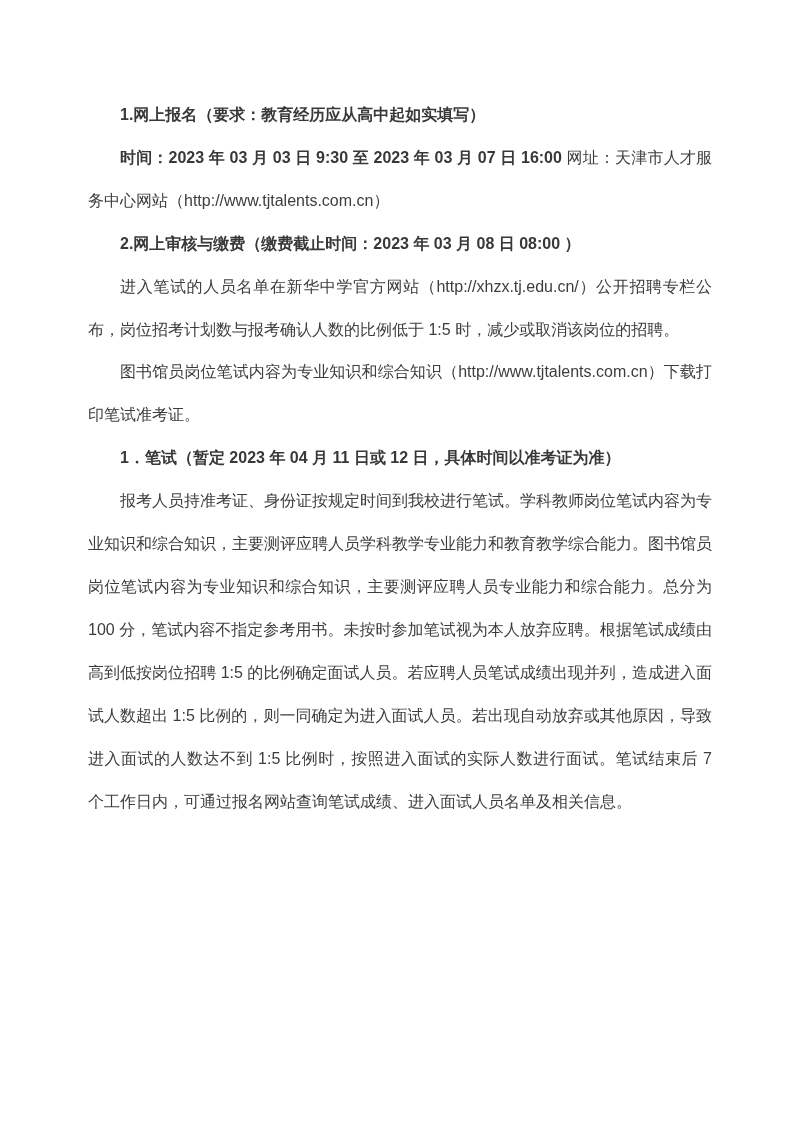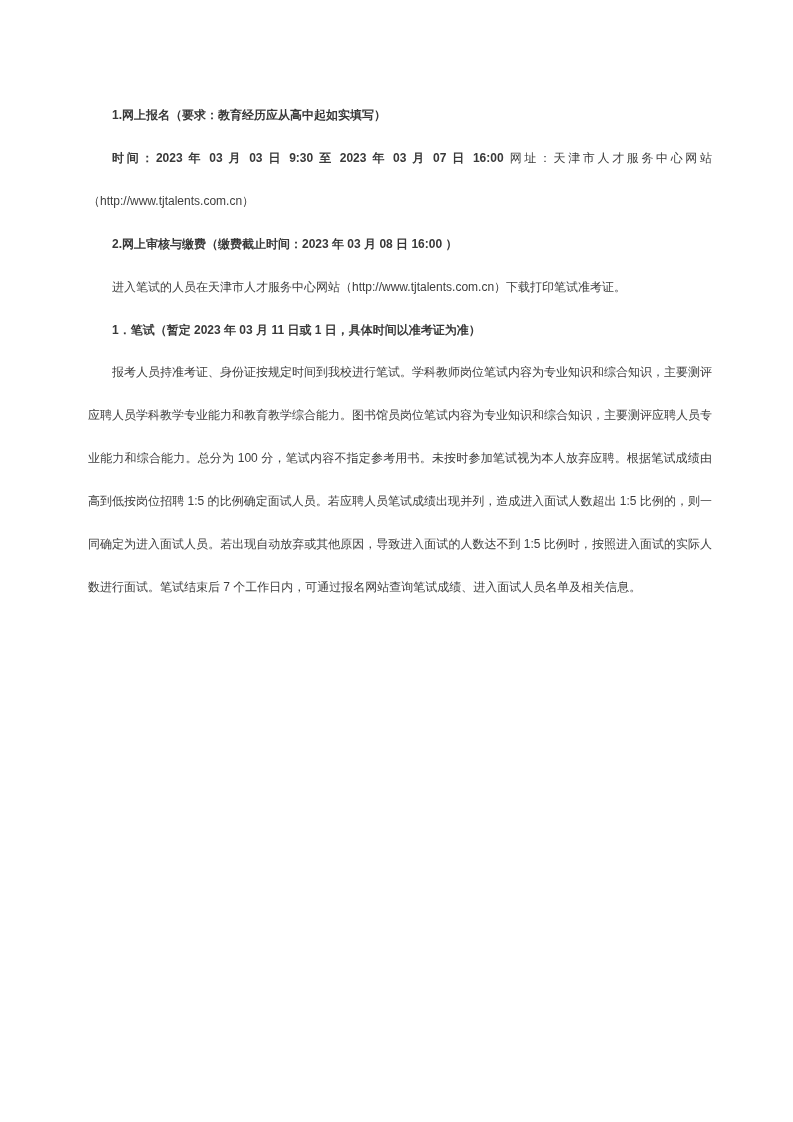--- a/index.html
+++ b/index.html
@@ -18,37 +18,38 @@
   .content {
     box-sizing: border-box;
     position: absolute;
     left: 88px;
     top: 94px;
     width: 624px;
   }
   .para {
     margin: 0;
     padding: 0;
-    font-size: 12px;
+    font-size: 16px;
     line-height: 42.9px;
     color: #3d3d3d;
     text-align: justify;
     text-indent: 2em;
     word-break: break-word;
   }
   .bold {
     font-weight: 700;
     color: #383838;
   }
 </style>
 </head>
 <body>
 
 <div class="page">
   <div class="content" id="doc-content">
       <p class="para bold">1.网上报名（要求：教育经历应从高中起如实填写）</p>
       <p class="para"><span class="bold">时间：2023 年 03 月 03 日 9:30 至 2023 年 03 月 07 日 16:00 </span><span>网址：天津市人才服务中心网站（http://www.tjtalents.com.cn）</span></p>
-      <p class="para bold">2.网上审核与缴费（缴费截止时间：2023 年 03 月 08 日 16:00  ）</p>
-      <p class="para">进入笔试的人员在天津市人才服务中心网站（http://www.tjtalents.com.cn）下载打印笔试准考证。</p>
-      <p class="para bold">1．笔试（暂定 2023 年 03 月 11 日或 1 日，具体时间以准考证为准）</p>
+      <p class="para bold">2.网上审核与缴费（缴费截止时间：2023 年 03 月 08 日 08:00  ）</p>
+      <p class="para">进入笔试的人员名单在新华中学官方网站（http://xhzx.tj.edu.cn/）公开招聘专栏公布，岗位招考计划数与报考确认人数的比例低于 1:5 时，减少或取消该岗位的招聘。</p>
+      <p class="para">图书馆员岗位笔试内容为专业知识和综合知识（http://www.tjtalents.com.cn）下载打印笔试准考证。</p>
+      <p class="para bold">1．笔试（暂定 2023 年 04 月 11 日或 12 日，具体时间以准考证为准）</p>
       <p class="para">报考人员持准考证、身份证按规定时间到我校进行笔试。学科教师岗位笔试内容为专业知识和综合知识，主要测评应聘人员学科教学专业能力和教育教学综合能力。图书馆员岗位笔试内容为专业知识和综合知识，主要测评应聘人员专业能力和综合能力。总分为 100 分，笔试内容不指定参考用书。未按时参加笔试视为本人放弃应聘。根据笔试成绩由高到低按岗位招聘 1:5 的比例确定面试人员。若应聘人员笔试成绩出现并列，造成进入面试人数超出 1:5 比例的，则一同确定为进入面试人员。若出现自动放弃或其他原因，导致进入面试的人数达不到 1:5 比例时，按照进入面试的实际人数进行面试。笔试结束后 7 个工作日内，可通过报名网站查询笔试成绩、进入面试人员名单及相关信息。</p>
     </div>
 </div>
 
 </body></html>

